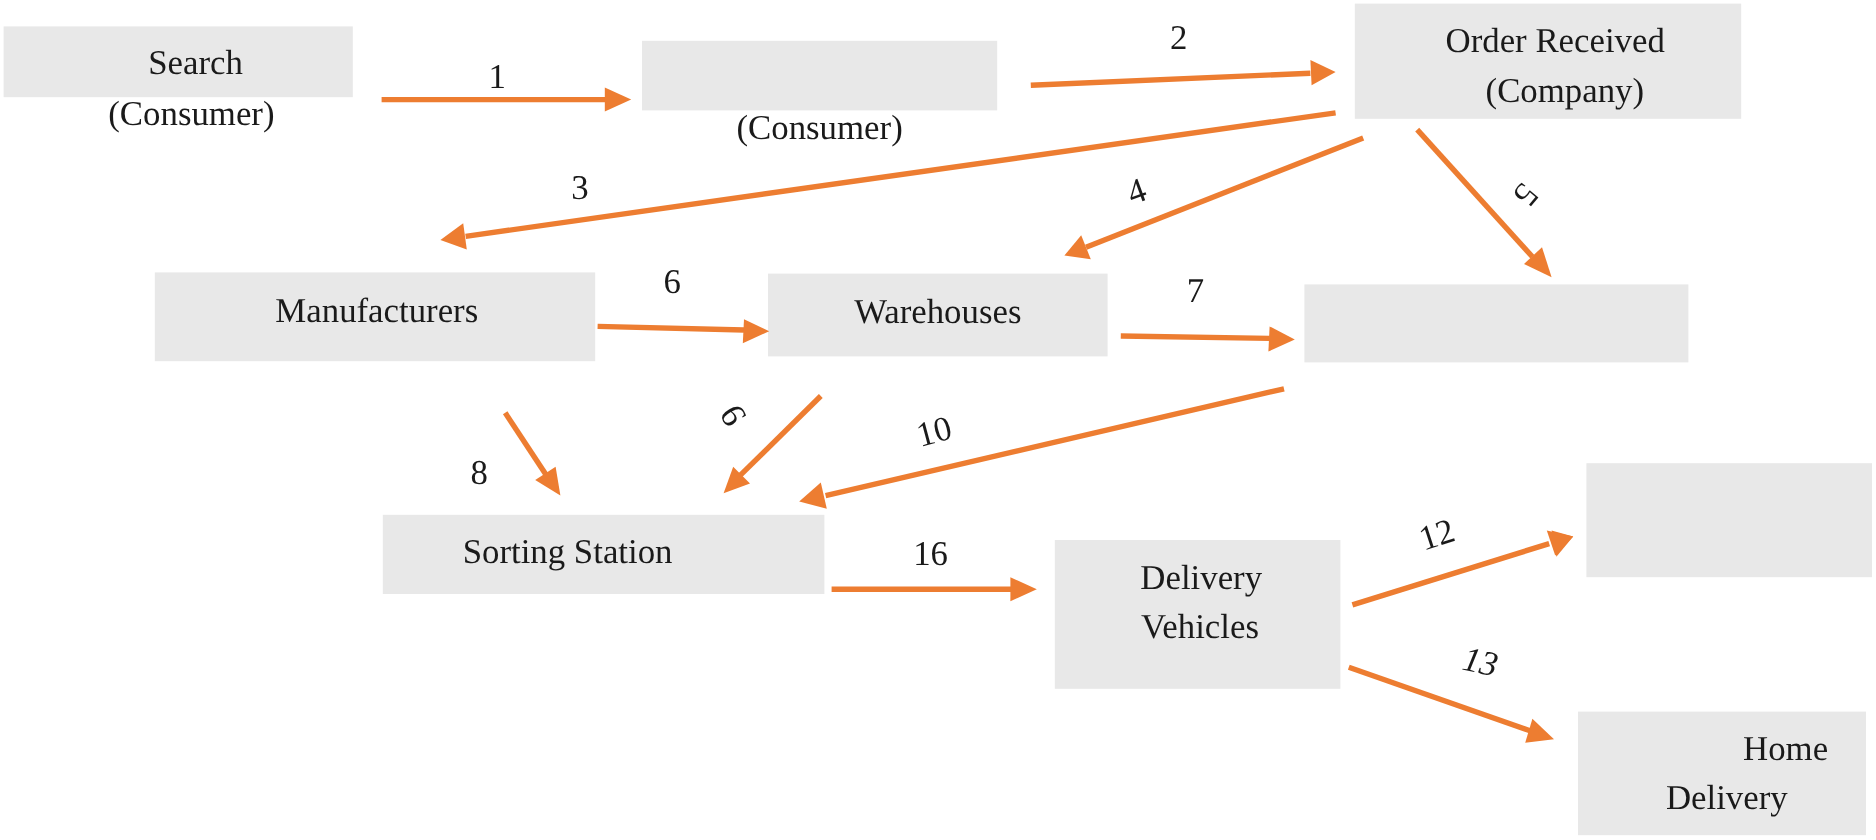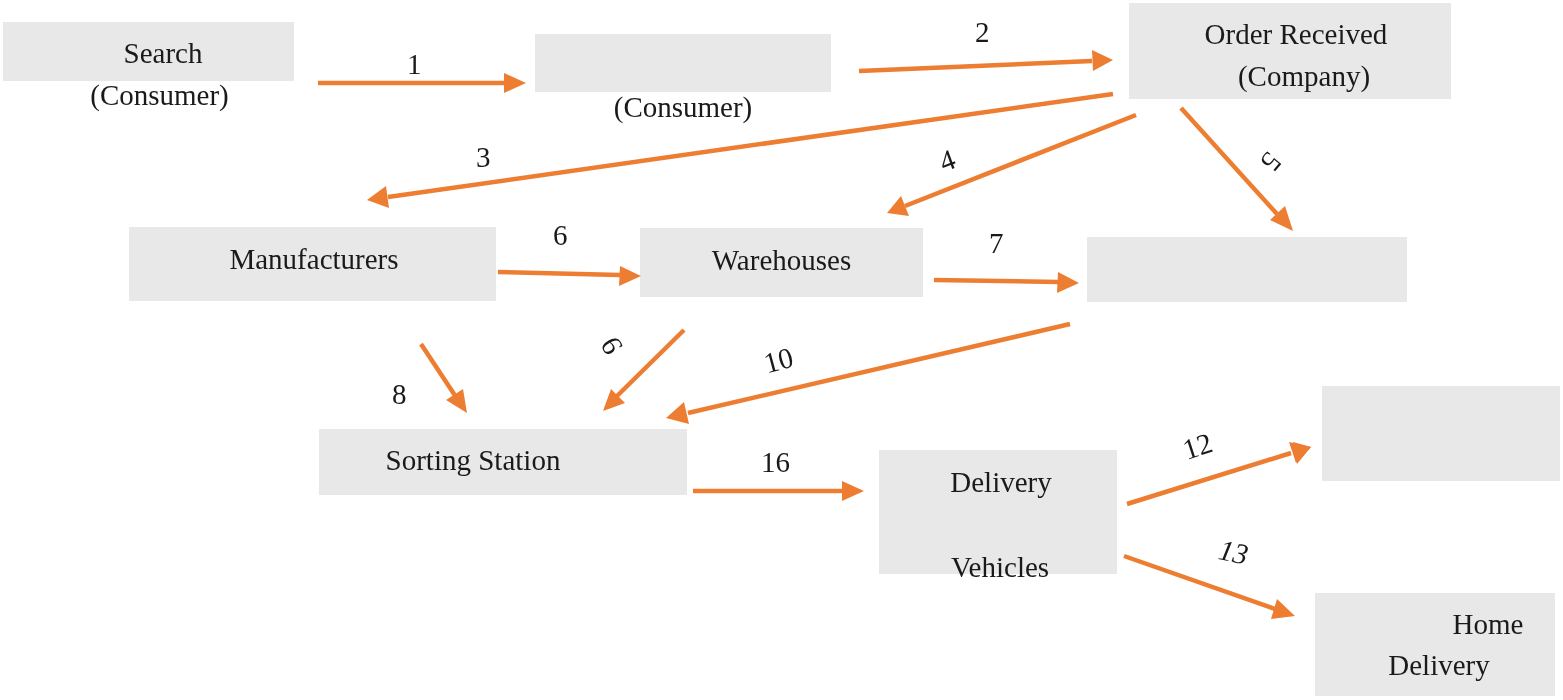--- a/index.html
+++ b/index.html
@@ -32,21 +32,21 @@
   <div class="lbl" style="left:535px;top:87px;width:296px;">(Consumer)</div>
 
   <div class="lbl" style="left:1129px;top:14px;width:334px;">Order Received</div>
   <div class="lbl" style="left:1129px;top:56px;width:350px;">(Company)</div>
 
   <div class="lbl" style="left:129px;top:239px;width:367px;width:370px;">Manufacturers</div>
   <div class="lbl" style="left:640px;top:240px;width:283px;">Warehouses</div>
   <div class="lbl" style="left:319px;top:440px;width:308px;">Sorting Station</div>
 
   <div class="lbl" style="left:879px;top:462px;width:244px;">Delivery</div>
-  <div class="lbl" style="left:879px;top:503px;width:242px;margin-top:44px;">Vehicles</div>
+  <div class="lbl" style="left:879px;top:503px;width:242px;">Vehicles</div>
 
 
   <div class="lbl" style="left:1388px;top:604px;width:200px;">Home</div>
   <div class="lbl" style="left:1315px;top:645px;width:248px;">Delivery</div>
 
   <svg id="arrows" width="1563" height="700">
     <defs>
       <marker id="ah" markerWidth="10" markerHeight="10" refX="8" refY="5" orient="auto" markerUnits="userSpaceOnUse" viewBox="0 0 10 10">
         <path d="M0,0 L10,5 L0,10 z" fill="#ed7d31"></path>
       </marker>

